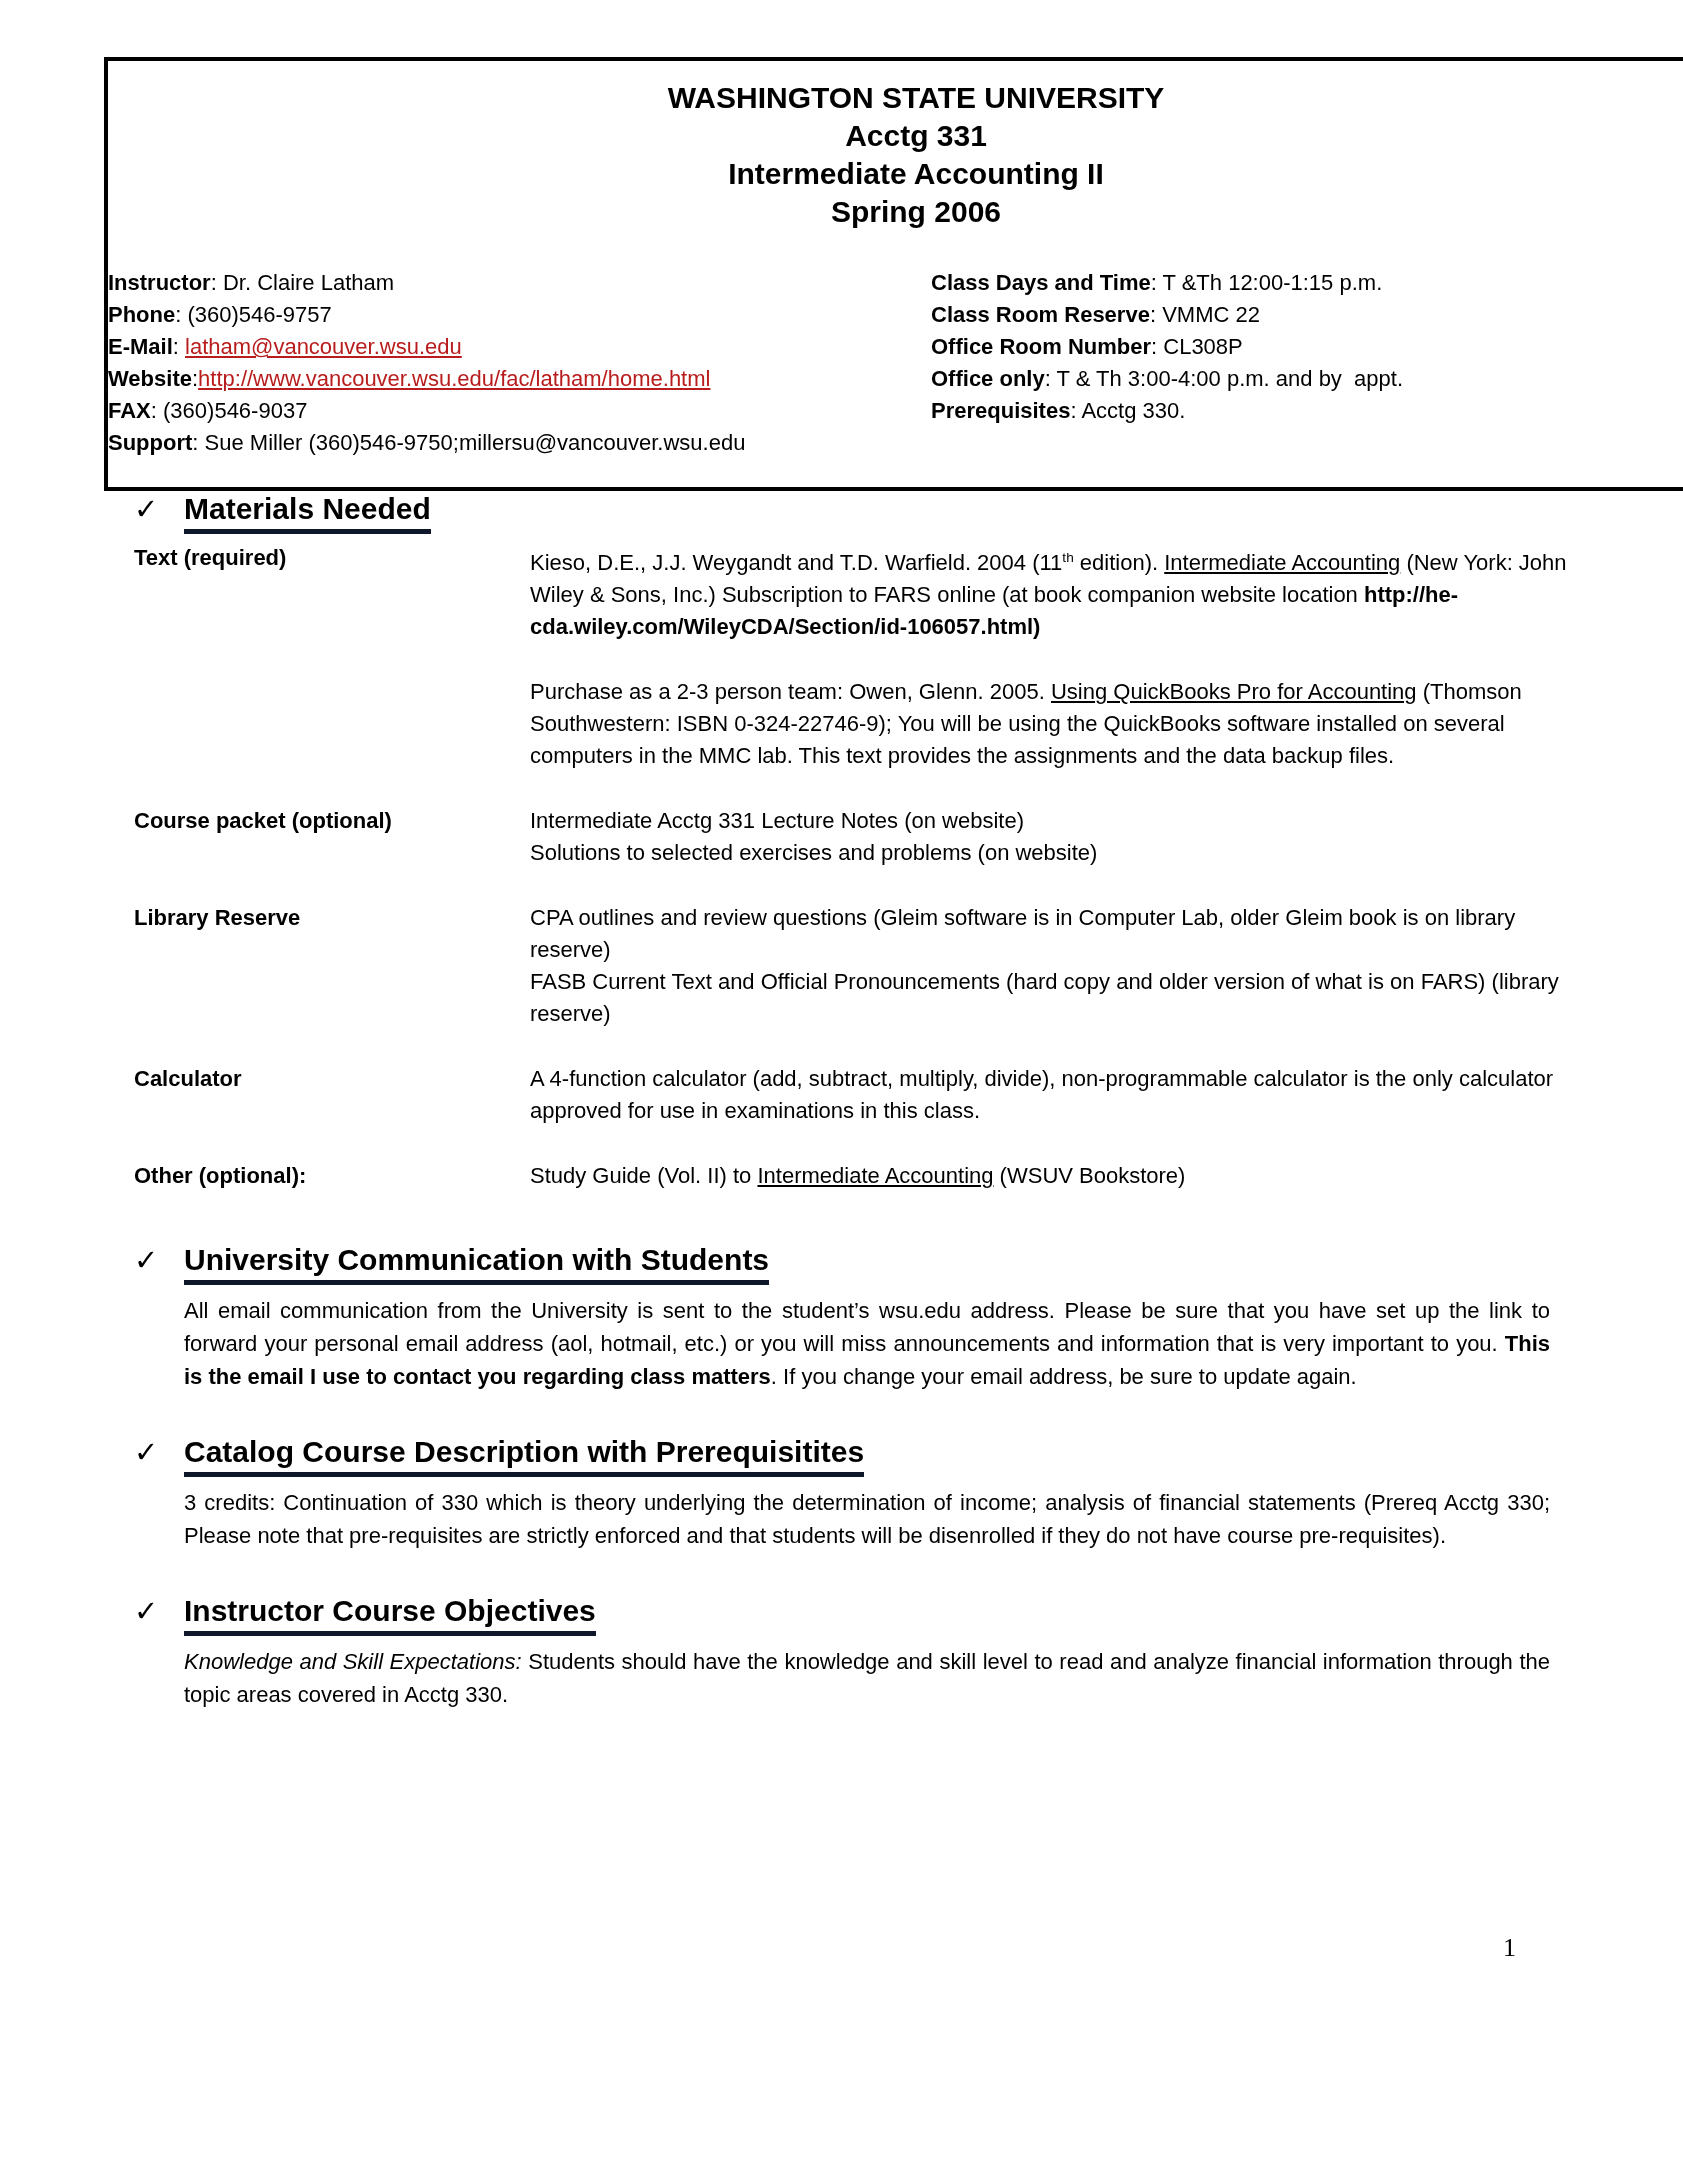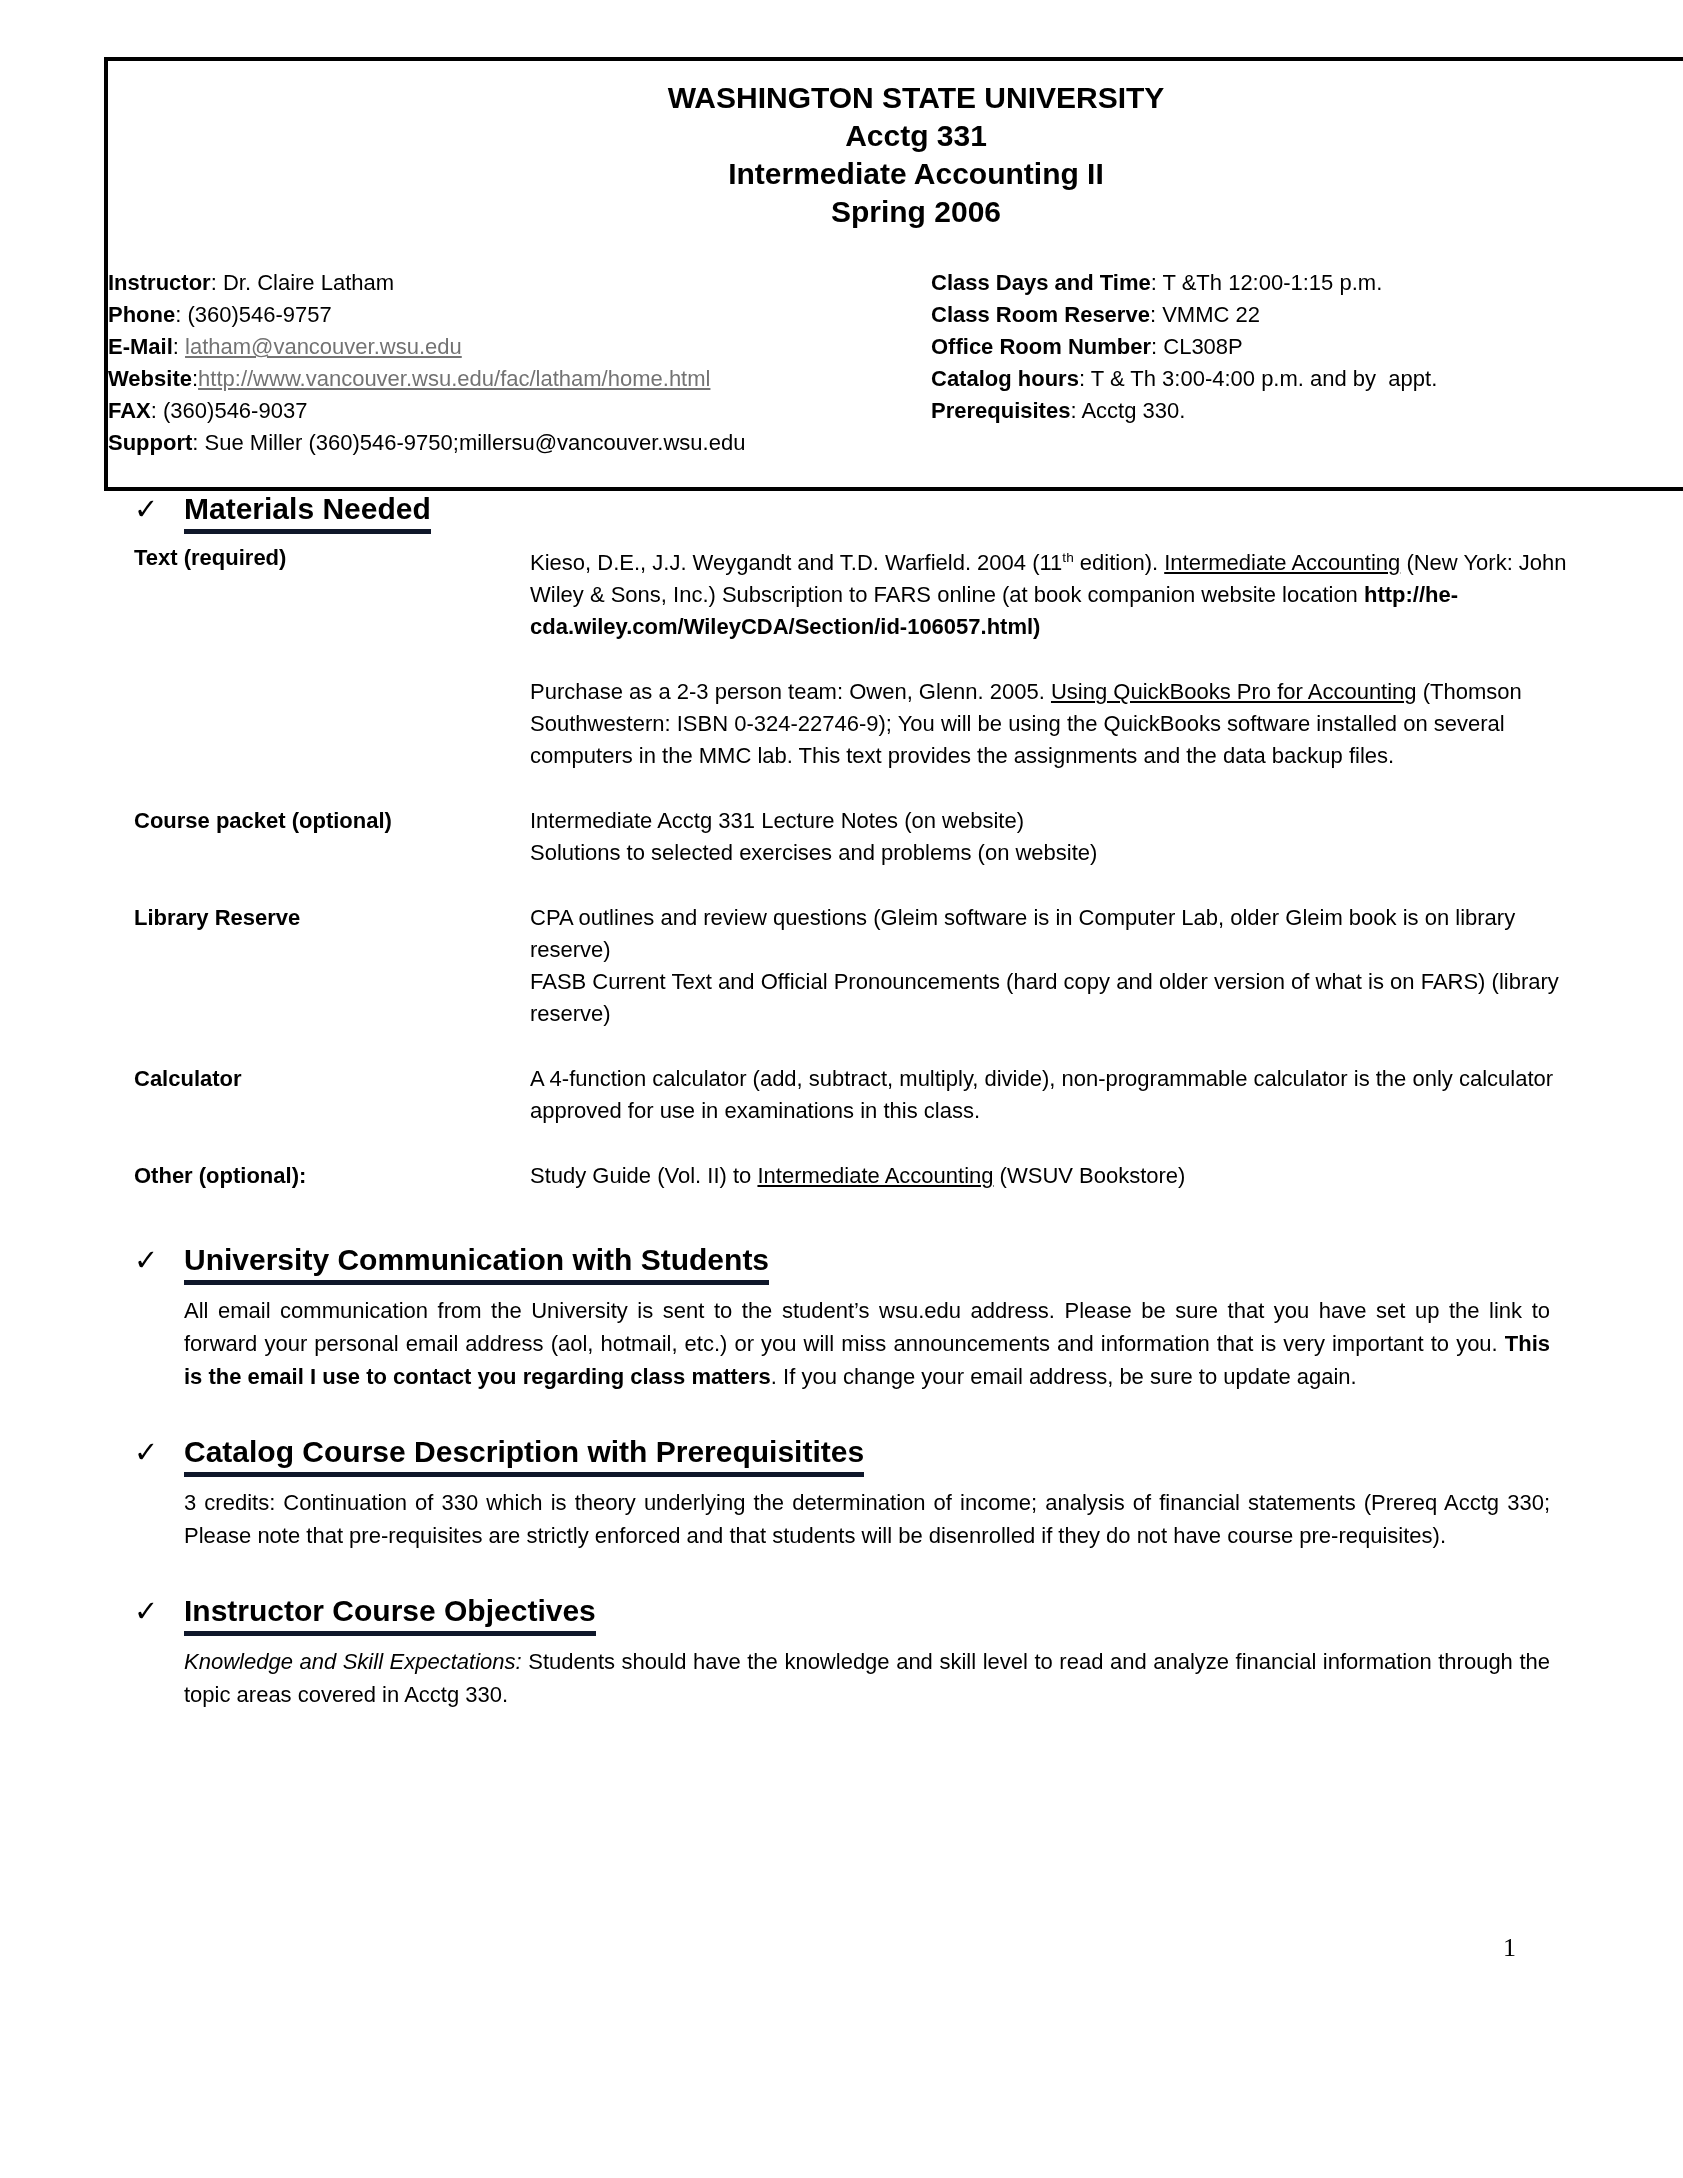--- a/index.html
+++ b/index.html
@@ -9,21 +9,21 @@
 
   
   .header-box { position:absolute; left:104px; top:45px; width:1624px; border:4px solid #000; background:#fff; padding:14px 0 28px 0;margin-top:12px; }
   .title-block { text-align:center; font-weight:bold; font-size:30px; line-height:38px; padding-top:4px; }
   .info-row { display:flex; margin-top:36px; font-size:22px; line-height:32px; }
   .info-left { width:823px; }
   .info-right { flex:1; padding-right:0; }
   .info-label { font-weight:bold; }
   .info-sep { white-space:pre; }
   .info-value { white-space:pre-wrap; }
-  a.link { color:#737373; text-decoration:underline; cursor:pointer; }
+  a.link { color:#b91c1c; text-decoration:underline; cursor:pointer; }
 
   
   .section { margin-left:134px; margin-right:94px; }
   .section-heading { display:flex; align-items:baseline; }
   .check { width:50px; font-size:29px; font-family:"DejaVu Sans", sans-serif; }
   .heading-text { display:inline-block; font-weight:bold; font-size:30px; border-bottom:5px solid #0f172a; padding-bottom:3px; }
 
   .materials { margin-top:17px; margin-bottom:46px; }
   .mat-rows { margin-top:8px; font-size:22px; line-height:32px; }
   .mat-row { display:flex; margin-bottom:33px; }
@@ -82,21 +82,21 @@
         <div class="info-line">
           <span class="info-label">Class Days and Time</span><span class="info-sep">: </span><span class="info-value">T &amp;Th 12:00-1:15 p.m.</span>
         </div>
         <div class="info-line">
           <span class="info-label">Class Room Reserve</span><span class="info-sep">: </span><span class="info-value">VMMC 22</span>
         </div>
         <div class="info-line">
           <span class="info-label">Office Room Number</span><span class="info-sep">: </span><span class="info-value">CL308P</span>
         </div>
         <div class="info-line">
-          <span class="info-label">Catalog hours</span><span class="info-sep">: </span><span class="info-value">T &amp; Th 3:00-4:00 p.m. and by  appt.</span>
+          <span class="info-label">Office only</span><span class="info-sep">: </span><span class="info-value">T &amp; Th 3:00-4:00 p.m. and by  appt.</span>
         </div>
         <div class="info-line">
           <span class="info-label">Prerequisites</span><span class="info-sep">: </span><span class="info-value">Acctg 330.</span>
         </div>
       </div>
     </div>
   </div>
 
   <div class="section materials" style="position:absolute; top:475px; left:0; right:0;">
     <div class="section-heading">

